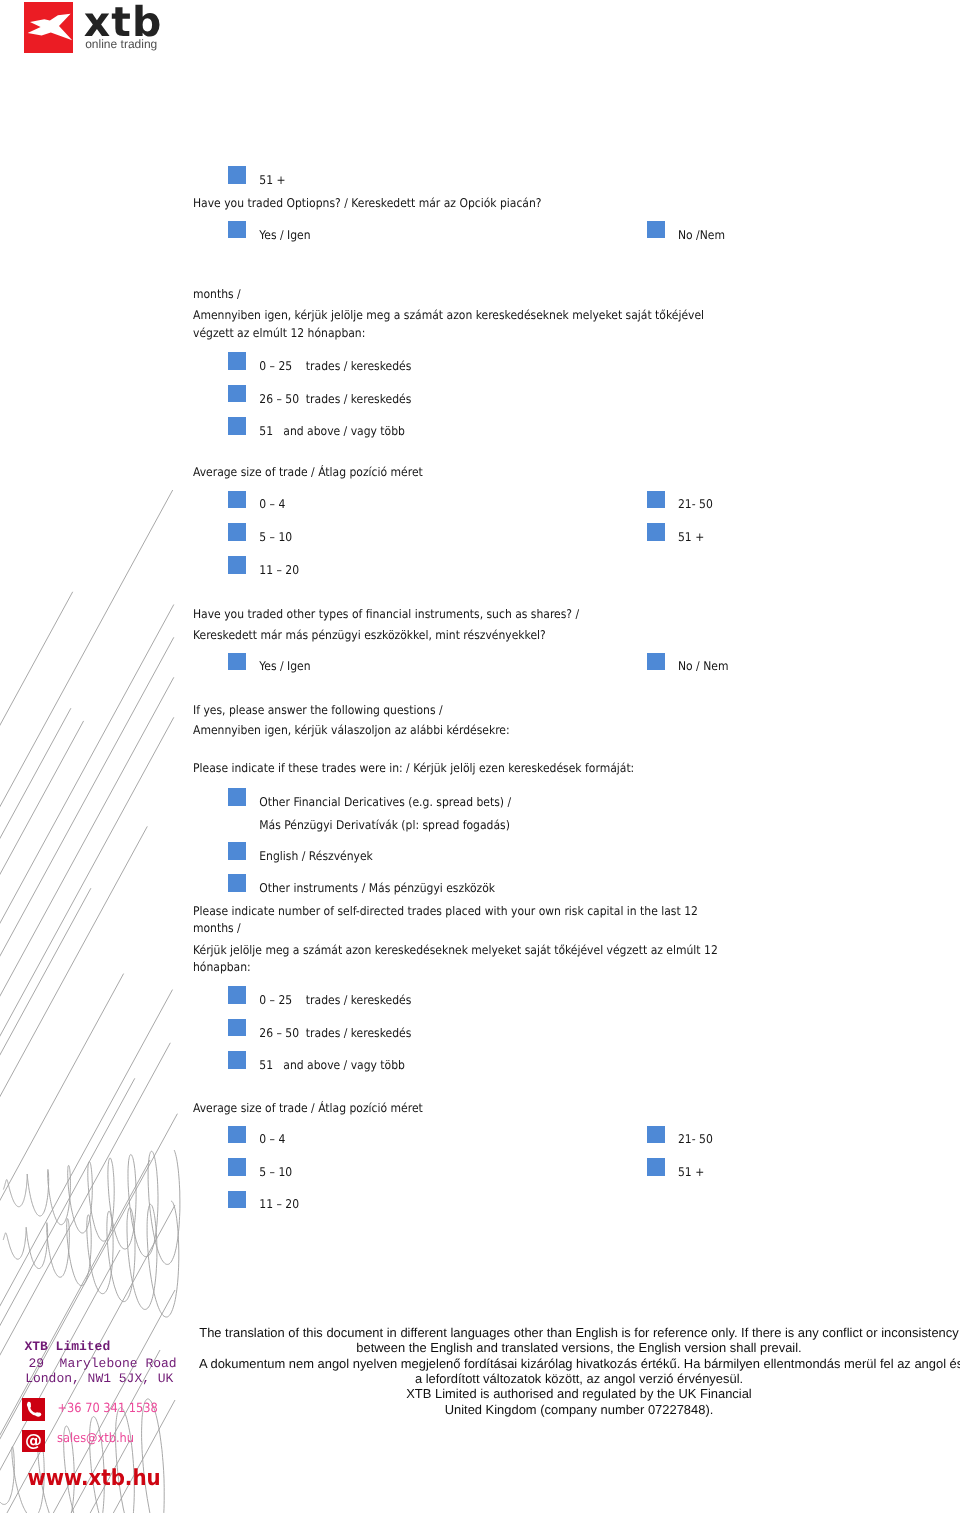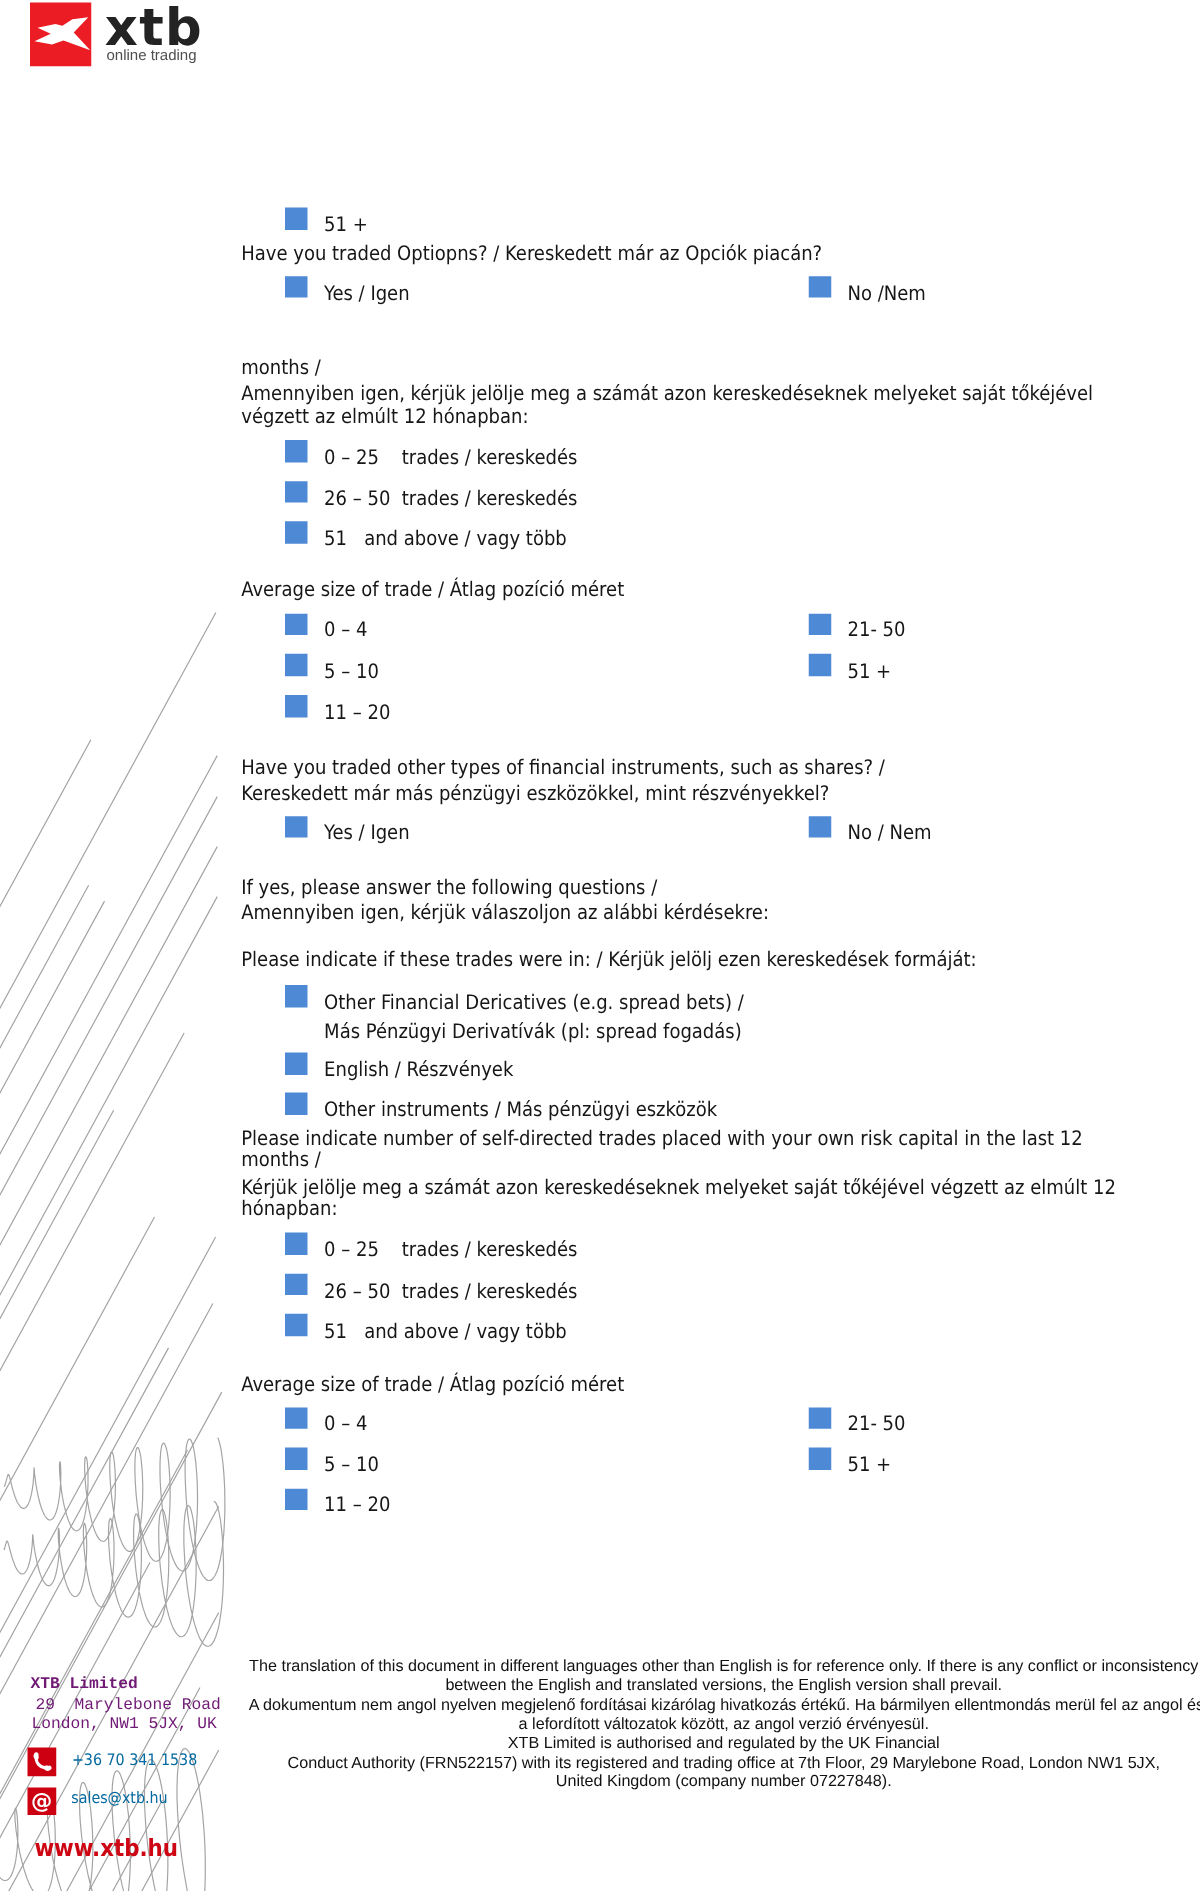--- a/index.html
+++ b/index.html
@@ -14,38 +14,38 @@
 
 #logo{position:absolute;left:0;top:0;width:220px;height:60px;z-index:3;}
 #logo .mark{position:absolute;left:23.7px;top:2px;width:49.5px;height:51px;background:#EB1C24;}
 #logo .word{position:absolute;left:83.8px;top:2px;font-family:"DejaVu Sans",sans-serif;
      font-weight:bold;font-size:41px;letter-spacing:1.1px;color:#232323;line-height:40px;}
 #logo .tag{position:absolute;left:85.2px;top:38.3px;font-family:"Liberation Sans",sans-serif;
      font-size:12px;color:#4f4f4f;letter-spacing:0px;line-height:13px;}
 
 
 #main{position:absolute;left:0;top:0;width:960px;height:1290px;z-index:2;}
-.ln{position:absolute;font-size:16px;line-height:16px;white-space:pre;color:#161616;
+.ln{position:absolute;font-size:12px;line-height:16px;white-space:pre;color:#161616;
     font-family:"DejaVu Sans Condensed","DejaVu Sans",sans-serif;}
 .cb{position:absolute;width:17.8px;height:17.8px;background:#4E89D6;}
 
 
 #footer{position:absolute;left:0;top:0;width:960px;height:1513px;z-index:2;}
 #addr{position:absolute;left:0px;top:0px;}
 #addr div{position:absolute;white-space:pre;
           font-family:Liberation Mono, monospace;color:#701a75;}
 #addr .a1{left:24.4px;top:1340px;font-weight:bold;font-size:13px;line-height:14px;}
 #addr .a2{left:28.4px;top:1357px;font-size:13px;line-height:14px;}
 #addr .a3{left:25.2px;top:1371.5px;font-size:13px;line-height:14px;}
 .ibox{position:absolute;width:23px;height:22.5px;background:#CC0011;}
 .ibox svg{position:absolute;left:0;top:0;}
 .ctext{position:absolute;font-family:"DejaVu Sans Condensed","DejaVu Sans",sans-serif;
-       font-size:12.7px;line-height:14px;color:#0369a1;white-space:pre;}
+       font-size:12.7px;line-height:14px;color:#ec4899;white-space:pre;}
 #web{position:absolute;left:27.5px;top:1470px;font-family:"DejaVu Sans Condensed","DejaVu Sans",sans-serif;
-     font-weight:bold;font-size:19px;color:#CE0512;line-height:18px;}
+     font-weight:bold;font-size:22px;color:#CE0512;line-height:18px;}
 #disc{position:absolute;left:199px;top:1325px;width:760px;}
 .ftxt{display:block;width:760px;text-align:center;white-space:nowrap;font-family:"Liberation Sans",sans-serif;
       font-size:12.93px;line-height:15.35px;color:#111;}
 
 .atglyph{position:absolute;left:0;top:0;width:23px;height:22.5px;line-height:22.5px;
    text-align:center;color:#ffffff;font-family:"DejaVu Sans",sans-serif;font-weight:bold;font-size:17px;}
 
 </style>
 </head>
 <body>
@@ -162,18 +162,17 @@
     <div class="ctext" style="left:57px;top:1431.4px">sales@xtb.hu</div>
 
     <div id="web">www.xtb.hu</div>
 
     <div id="disc">
       <span class="ftxt">The translation of this document in different languages other than English is for reference only. If there is any conflict or inconsistency</span>
       <span class="ftxt">between the English and translated versions, the English version shall prevail.</span>
       <span class="ftxt">A dokumentum nem angol nyelven megjelenő fordításai kizárólag hivatkozás értékű. Ha bármilyen ellentmondás merül fel az angol és</span>
       <span class="ftxt">a lefordított változatok között, az angol verzió érvényesül.</span>
       <span class="ftxt">XTB Limited is authorised and regulated by the UK Financial</span>
-      <span class="ftxt">Conduct Authority (FRN522157) with its registered and trading office at 7th Floor, 29 Marylebone Road, London NW1 5JX,</span>
       <span class="ftxt">United Kingdom (company number 07227848).</span>
     </div>
   </div>
 
 </div>
 
 </body></html>

